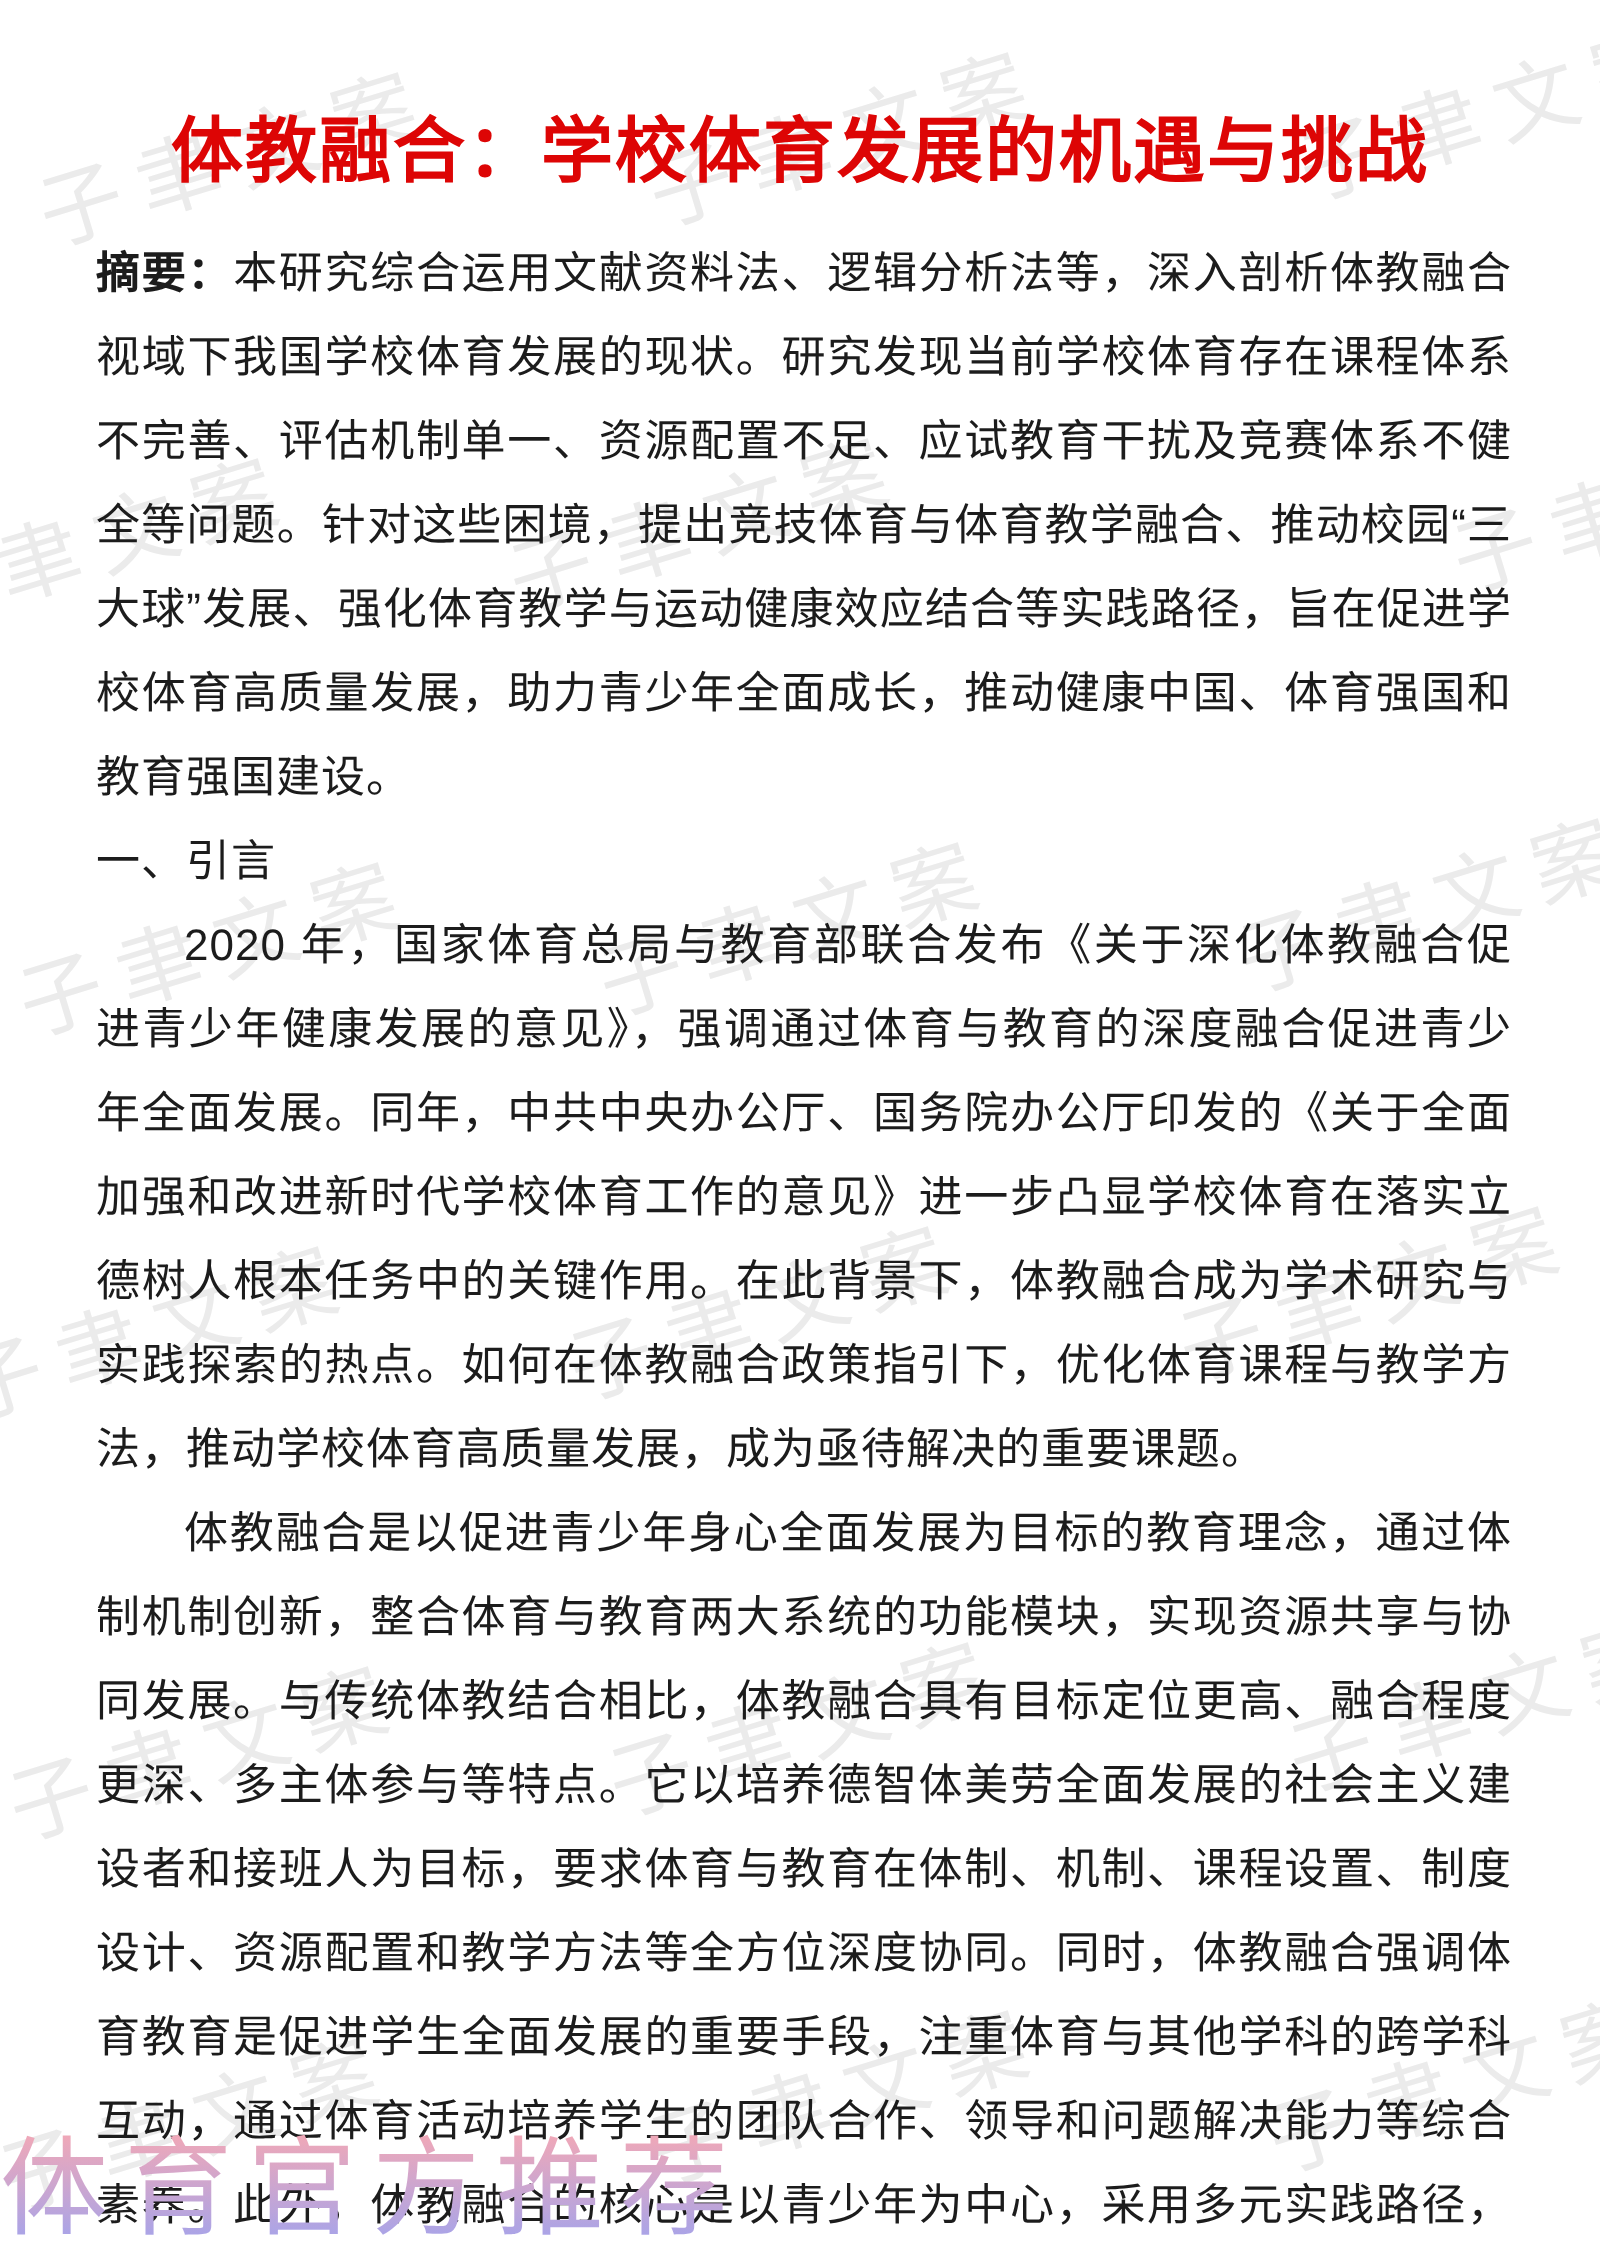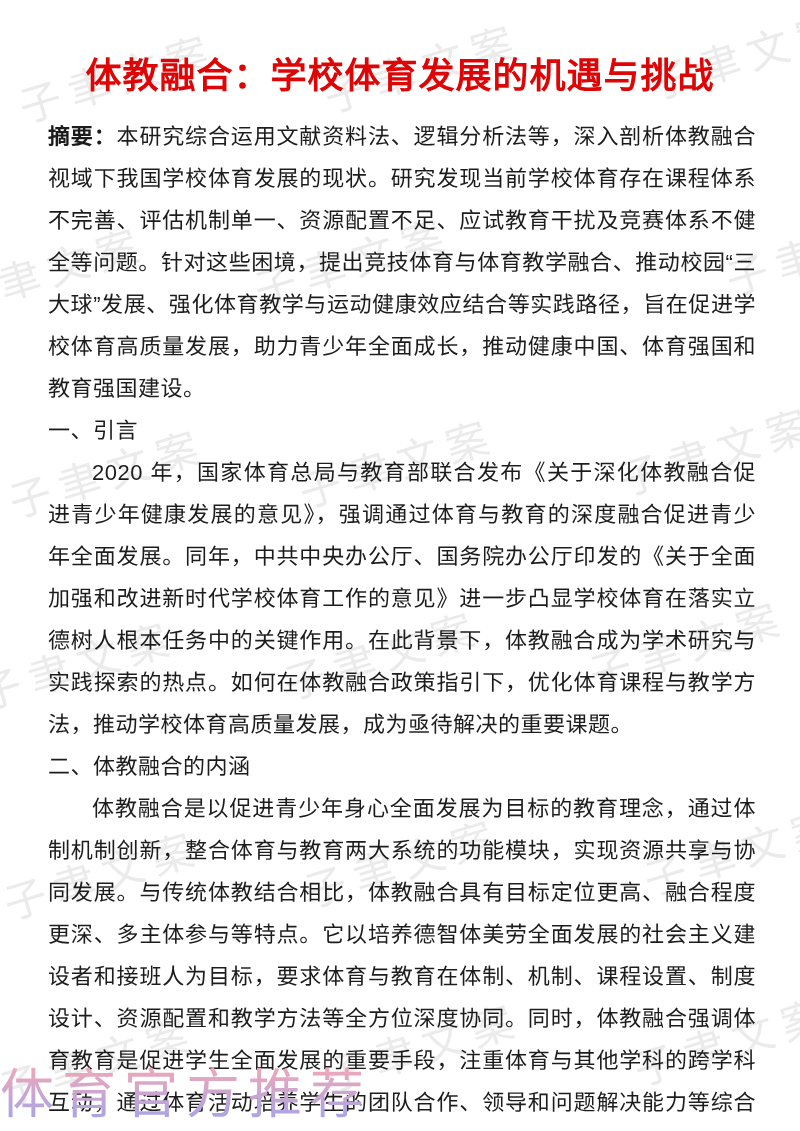--- a/index.html
+++ b/index.html
@@ -102,21 +102,20 @@
 
   <div class="doc-body">
 
     <p><span class="inline-label">摘要：</span><span>本研究综合运用文献资料法、逻辑分析法等，深入剖析体教融合视域下我国学校体育发展的现状。研究发现当前学校体育存在课程体系不完善、评估机制单一、资源配置不足、应试教育干扰及竞赛体系不健全等问题。针对这些困境，提出竞技体育与体育教学融合、推动校园“三大球”发展、强化体育教学与运动健康效应结合等实践路径，旨在促进学校体育高质量发展，助力青少年全面成长，推动健康中国、体育强国和教育强国建设。</span></p>
 
 
     <h2>一、引言</h2>
 
     <p class="para-indent">2020 年，国家体育总局与教育部联合发布《关于深化体教融合促进青少年健康发展的意见》，强调通过体育与教育的深度融合促进青少年全面发展。同年，中共中央办公厅、国务院办公厅印发的《关于全面加强和改进新时代学校体育工作的意见》进一步凸显学校体育在落实立德树人根本任务中的关键作用。在此背景下，体教融合成为学术研究与实践探索的热点。如何在体教融合政策指引下，优化体育课程与教学方法，推动学校体育高质量发展，成为亟待解决的重要课题。</p>
 
-    <h2>二、体教融合的内涵</h2>
 
     <p class="para-indent">体教融合是以促进青少年身心全面发展为目标的教育理念，通过体制机制创新，整合体育与教育两大系统的功能模块，实现资源共享与协同发展。与传统体教结合相比，体教融合具有目标定位更高、融合程度更深、多主体参与等特点。它以培养德智体美劳全面发展的社会主义建设者和接班人为目标，要求体育与教育在体制、机制、课程设置、制度设计、资源配置和教学方法等全方位深度协同。同时，体教融合强调体育教育是促进学生全面发展的重要手段，注重体育与其他学科的跨学科互动，通过体育活动培养学生的团队合作、领导和问题解决能力等综合素养。此外，体教融合的核心是以青少年为中心，采用多元实践路径，如“四育赋体”，将青</p>
 
   </div>
 
   <div class="stamp">体育官方推荐</div>
 
 </div>
 
 </body></html>

